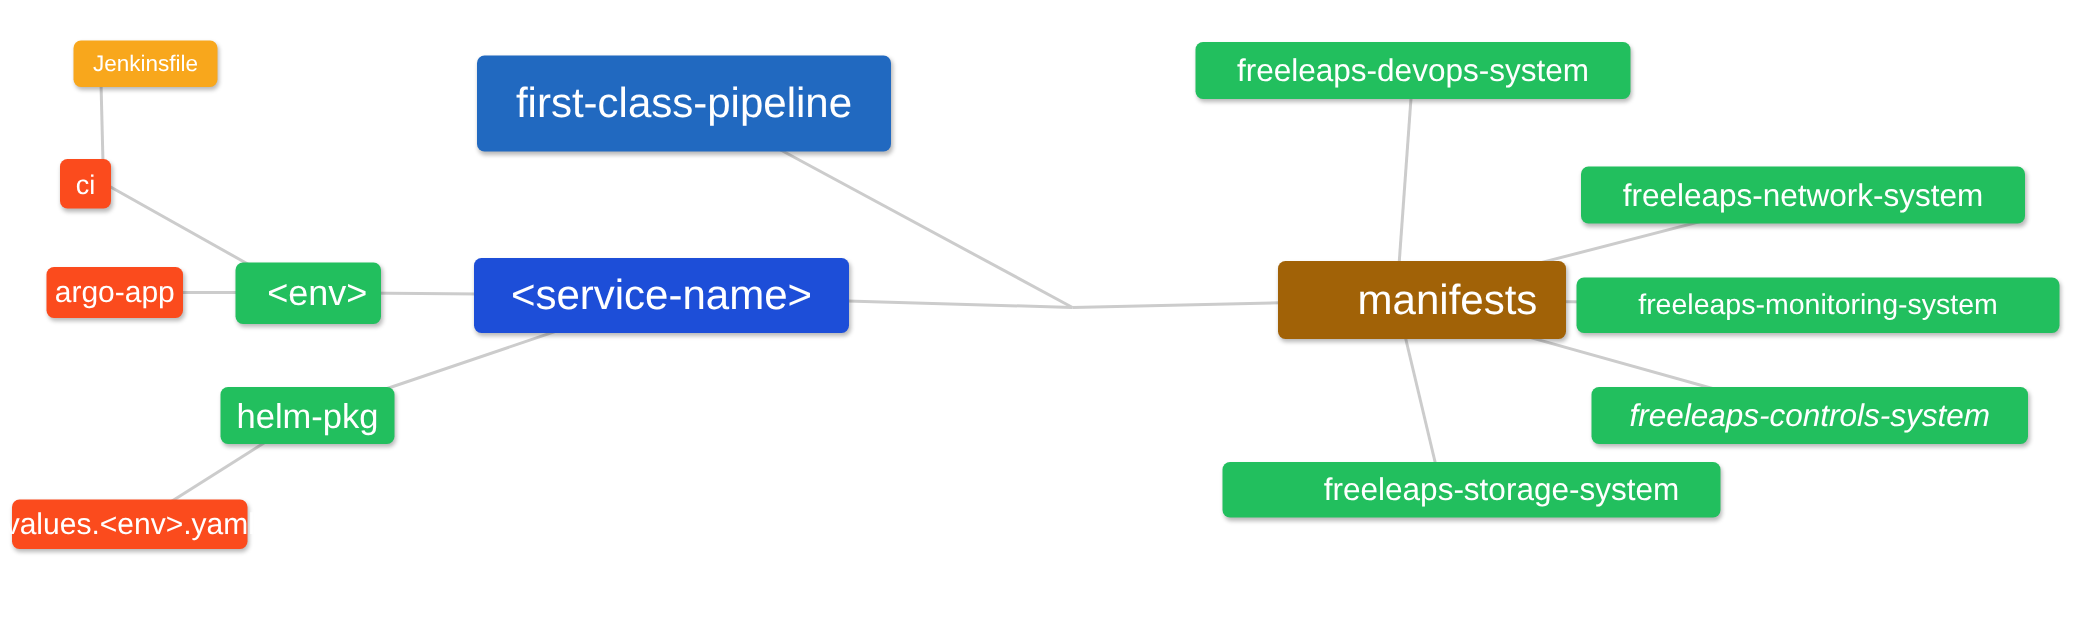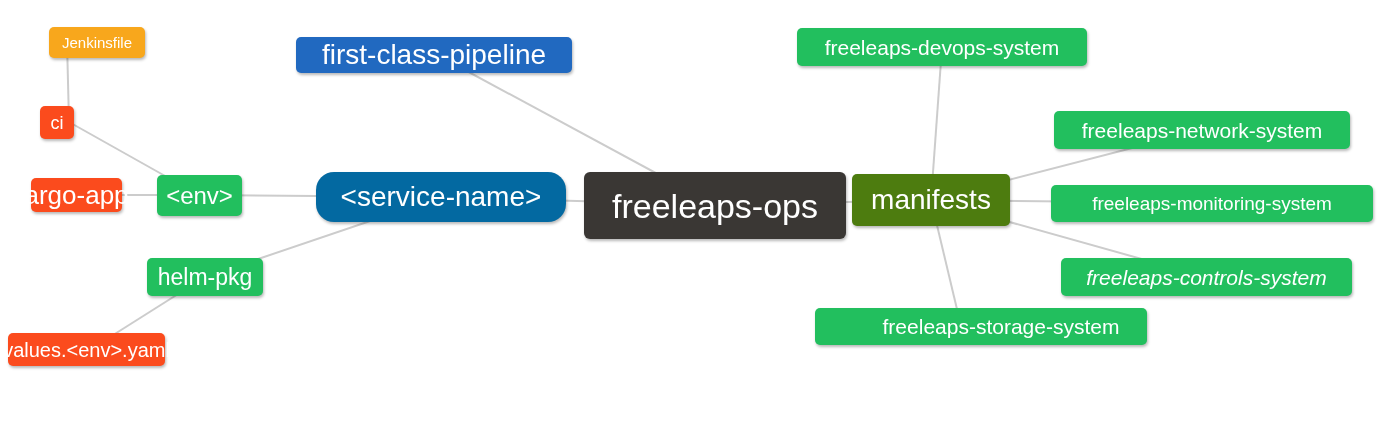--- a/index.html
+++ b/index.html
@@ -28,25 +28,25 @@
     box-shadow: 1px 2px 3px rgba(0,0,0,0.28);
     white-space: nowrap;
     cursor: pointer;
     line-height: 1;
   }
   .node span { pointer-events: none; }
 
   
   #n-jenkinsfile   { left: 5px;   top: 27px;  width: 96px;  height: 31px; font-size: 15px; margin-left: 44px; }
   #n-ci            { left: 40px;   top: 106px; width: 34px;  height: 33px; font-size: 18px; }
-  #n-argo-app      { left: 31px;   top: 178px; width: 91px;  height: 34px; font-size: 26px; text-align: center; }
+  #n-argo-app      { left: 31px;   top: 178px; width: 91px;  height: 34px; font-size: 20px; text-align: center; }
   #n-env           { left: 157px;  top: 175px; width: 85px;  height: 41px; font-size: 24px; }
   #n-helm-pkg      { left: 147px;  top: 258px; width: 116px; height: 38px; font-size: 23px; text-align: center; }
   #n-values        { left: 8px;    top: 333px; width: 157px; height: 33px; font-size: 20px; }
-  #n-fcp           { left: 296px;  top: 37px;  width: 276px; height: 36px; font-size: 28px; justify-content: center; }
+  #n-fcp           { left: 318px;  top: 37px;  width: 276px; height: 64px; font-size: 28px; justify-content: center; }
   #n-service       { left: 316px;  top: 172px; width: 250px; height: 50px; font-size: 28px; }
   #n-root          { left: 584px;  top: 172px; width: 262px; height: 67px; font-size: 34px; border-radius: 6px; }
   #n-manifests     { left: 852px;  top: 174px; width: 158px; height: 52px; font-size: 28px; }
   #n-devops        { left: 797px;  top: 28px;  width: 290px; height: 38px; font-size: 21px; }
   #n-network       { left: 1054px; top: 111px; width: 296px; height: 38px; font-size: 21px; }
   #n-monitoring    { left: 1051px; top: 185px; width: 322px; height: 37px; font-size: 19px; }
   #n-controls      { left: 1061px; top: 258px; width: 291px; height: 38px; font-size: 21px; font-style: italic; }
   #n-storage       { left: 815px;  top: 308px; width: 292px; height: 37px; font-size: 21px; }
 </style>
 </head>
@@ -76,45 +76,42 @@
   </div>
 
   <div class="node" id="n-ci" style="background-color: rgb(251, 75, 29);">
     <span>ci</span>
   </div>
 
   <div class="node" id="n-argo-app" style="background-color: rgb(251, 75, 29);">
     <span>argo-app</span>
   </div>
 
-  <div class="node" id="n-env" style="background-color: rgb(34, 191, 94);">
+  <div class="node" id="n-env" style="background-color: rgb(34, 191, 94); padding-left: 12px;">
     <span>&lt;env&gt;</span>
   </div>
 
   <div class="node" id="n-helm-pkg" style="background-color: rgb(34, 191, 94);">
     <span>helm-pkg</span>
   </div>
 
   <div class="node" id="n-values" style="background-color: rgb(251, 75, 29);">
     <span>values.&lt;env&gt;.yaml</span>
   </div>
 
   <div class="node" id="n-fcp" style="background-color: rgb(33, 105, 192);">
     <span>first-class-pipeline</span>
   </div>
 
-  <div class="node" id="n-service" style="background-color: #0369a1; border-radius: 18px;">
+  <div class="node" id="n-service" style="background-color: #1d4ed8;">
     <span>&lt;service-name&gt;</span>
   </div>
 
-  <div class="node" id="n-root" style="background-color: rgb(58, 55, 52);">
-    <span>freeleaps-ops</span>
-  </div>
 
-  <div class="node" id="n-manifests" style="background-color: #4d7c0f;">
+  <div class="node" id="n-manifests" style="background-color: #a16207; padding-left: 34px;">
     <span>manifests</span>
   </div>
 
   <div class="node" id="n-network" style="background-color: rgb(34, 191, 94);">
     <span>freeleaps-network-system</span>
   </div>
 
   <div class="node" id="n-devops" style="background-color: rgb(34, 191, 94);">
     <span>freeleaps-devops-system</span>
   </div>

